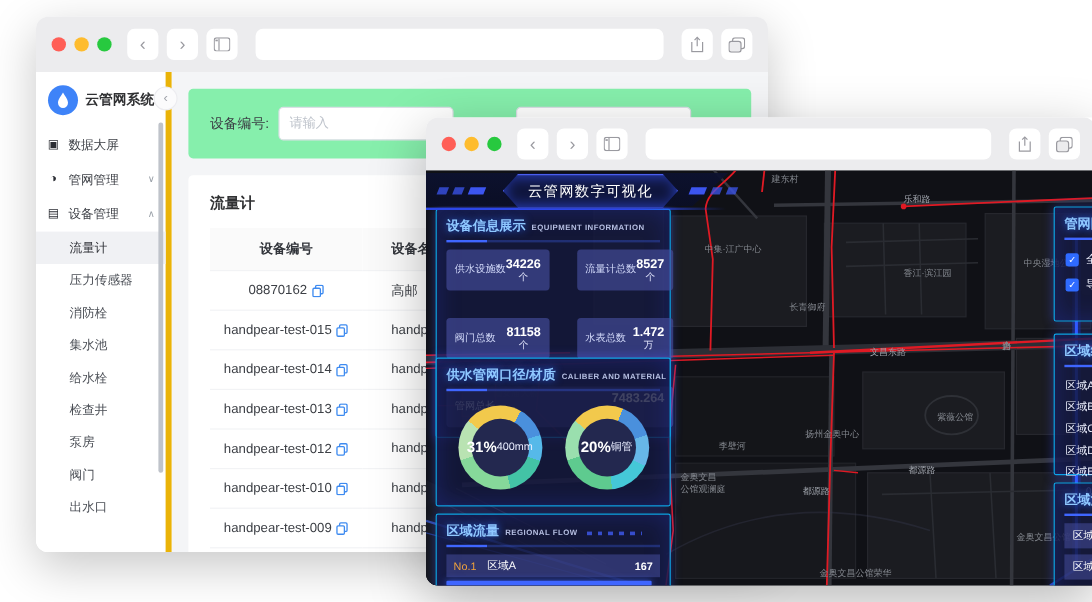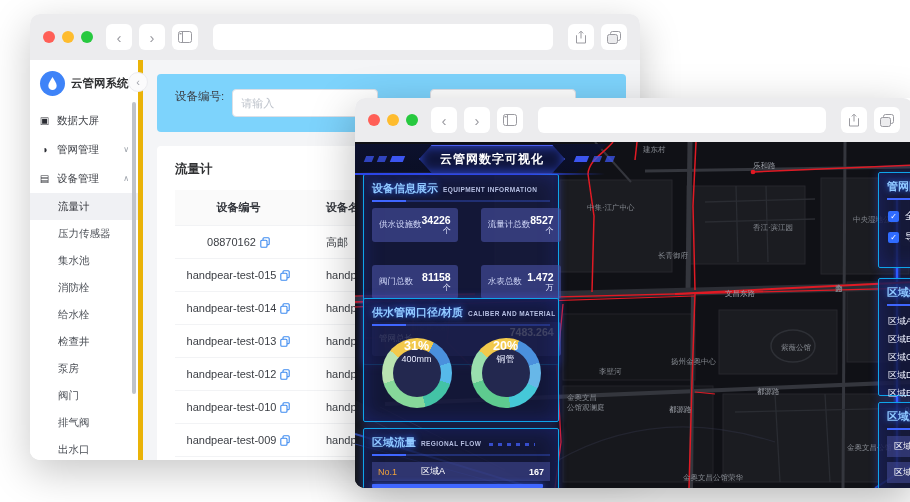--- a/index.html
+++ b/index.html
@@ -30,21 +30,21 @@
   .collapse{position:absolute;right:-10px;top:12px;width:18px;height:18px;border-radius:50%;
             background:#fbfbfc;border:1px solid #ececf0;color:#a0a3aa;font-size:11px;display:flex;
             align-items:center;justify-content:center;z-index:3}
   .mitem{display:flex;align-items:center;gap:7px;height:29px;padding:0 9px;font-size:10.5px;color:#3c3f45}
   .micon{font-size:10px;color:#2b2d33;width:11px;text-align:center}
   .chev{margin-left:auto;font-size:8px;color:#9aa0a8}
   .sitem{height:27px;display:flex;align-items:center;padding-left:28px;font-size:10.5px;color:#4b4f56}
   .sitem.on{background:#f0f1f4;color:#303238}
   .sb-scroll{position:absolute;right:2px;top:42px;width:4px;height:292px;background:#bfc3ca;border-radius:2px}
   .bmain{flex:1;background:#f4f5f7;padding:14px;overflow:hidden}
-  .filter-card{background:#7dd3fc;border-radius:4px;padding:15px 18px;display:flex;}
+  .filter-card{background:#86efac;border-radius:4px;padding:15px 18px;display:flex;align-items:center}
   .flabel{font-size:11.5px;color:#3a3d43;margin-right:8px;white-space:nowrap}
   .tinput{width:128px;height:26px;border:1px solid #dcdfe6;border-radius:4px;font-size:11px;
           color:#606266;padding:0 8px;outline:none;background:#fff}
   .tinput::placeholder{color:#bfc4cc}
   .input2{margin-left:52px;width:128px}
   .table-card{background:#fff;border-radius:4px;padding:13px 18px;margin-top:14px;height:300px}
   .sec-title{font-size:12.5px;font-weight:bold;color:#303133;margin:2px 0 12px}
   table{border-collapse:collapse;width:100%;table-layout:fixed}
   th,td{font-size:11px;color:#3d4046;height:30px;border-bottom:1px solid #f2f3f5;white-space:nowrap;overflow:hidden}
   thead th{background:#fafafa;font-weight:bold;color:#33363c;height:33px}
@@ -60,53 +60,53 @@
   .dhead{position:absolute;left:0;top:0;width:300px;height:34px;z-index:4;display:flex;align-items:center}
   .hband{position:absolute;left:0;top:2px;width:252px;height:28px;
          background:linear-gradient(180deg,#0c1130 0%,#0a0e26 100%);
          clip-path:polygon(0 0,100% 0,88% 100%,0 100%);opacity:.92}
   .hline{position:absolute;left:0;top:31px;width:250px;height:2px;
          background:linear-gradient(90deg,#2c46e8,#2c46e8 70%,rgba(44,70,232,0))}
   .hdash{width:13px;height:6px;background:#3c55f0;transform:skewX(-22deg);margin-right:5px;flex:none}
   .hdash.s{width:8px;opacity:.75}
   .badge{position:relative;margin:0 10px;padding:5px 20px;background:#0f153c;border:1px solid #4a5ef0;
          clip-path:polygon(13px 0,calc(100% - 13px) 0,100% 50%,calc(100% - 13px) 100%,13px 100%,0 50%);
-         color:#fff;font-size:12px;font-weight:bold;letter-spacing:1px;white-space:nowrap;
+         color:#fff;font-size:12px;font-weight:normal;letter-spacing:1px;white-space:nowrap;
          box-shadow:inset 0 0 12px rgba(58,88,255,.8)}
   .panel{position:absolute;background:rgba(21,25,62,.82);border:1px solid #0ea5e9;border-radius:2px;
          box-shadow:0 0 9px rgba(64,84,255,.4),inset 0 0 20px rgba(47,66,214,.28);z-index:3}
   .ptitle{display:flex;align-items:baseline;padding:6px 8px 3px;white-space:nowrap;overflow:hidden}
   .pcn{color:#8fc8ff;font-weight:bold;font-size:11px;text-shadow:0 0 7px rgba(47,107,255,.9)}
   .pen{color:#b6bfe2;font-size:6.5px;letter-spacing:.4px;margin-left:5px;font-weight:bold}
   .pdots{margin-left:8px;width:46px;height:3px;flex:none;
          background:repeating-linear-gradient(90deg,#3f5af0 0 4px,transparent 4px 9px);opacity:.8}
   .punder{height:2px;margin:1px 8px 6px;
           background:linear-gradient(90deg,#3f66ff 0 34px,rgba(63,102,255,.3) 34px 100%)}
   .p1{left:8px;top:32px;width:194px}
   .stats{display:grid;grid-template-columns:1fr 1fr;gap:23px;padding:0 8px 8px}
   .stat{background:rgba(73,81,165,.6);border-radius:3px;padding:4px 7px;display:flex;
         justify-content:space-between;align-items:center;min-height:26px}
   .stat .lb{font-size:8.5px;color:#d0d7f8;white-space:nowrap}
-  .stat .vl{display:flex;flex-direction:column;line-height:1.15;text-align:right}
+  .stat .vl{display:flex;flex-direction:column;line-height:1.15;text-align:center}
   .stat .v{font-size:10.5px;color:#fff;font-weight:bold}
   .stat .u{font-size:8px;color:#e7eaff}
   .stat.on{grid-column:1/3}
   .stat.on .vl{flex-direction:column;align-items:baseline;gap:4px}
   .p2{left:8px;top:156px;width:194px;height:122px}
   .donut-row{display:flex;justify-content:space-around;padding:6px 8px 0}
   .donut{width:70px;height:70px;border-radius:50%;position:relative}
   .donut::after{content:"";position:absolute;inset:11px;border-radius:50%;background:#23284f}
-  .dtxt{position:absolute;inset:0;display:flex;flex-direction:column;align-items:center;
-        z-index:1;line-height:1.3}
+  .dtxt{position:absolute;inset:0;display:flex;flex-direction:row;align-items:center;
+        justify-content:center;z-index:1;line-height:1.3}
   .dpct{font-size:12.5px;font-weight:bold;color:#fff}
   .dlb{font-size:9px;color:#e9edff}
   .p3{left:8px;top:286px;width:194px;height:72px}
   .fitem{margin:0 8px 4px}
   .frow{display:flex;align-items:center;background:rgba(73,81,165,.5);padding:3px 6px;font-size:9px}
-  .frank{color:#f0a23c;width:43px;flex:none}
+  .frank{color:#f0a23c;width:28px;flex:none}
   .fname{color:#fff;flex:1}
   .fval{color:#fff;font-weight:bold}
   .fbar{height:4px;background:#3f66ff;margin-top:3px;width:96%;border-radius:1px;
         box-shadow:0 0 6px rgba(63,102,255,.9)}
   .rp1{left:523px;top:30px;width:150px;height:94px}
   .cbrow{display:flex;align-items:center;gap:6px;padding:4px 9px;font-size:9.5px;color:#f0f3ff}
   .cbox{width:11px;height:11px;background:#2f6bff;border-radius:2px;color:#fff;font-size:8px;
         display:flex;align-items:center;justify-content:center;flex:none}
   .rp2{left:523px;top:136px;width:150px;height:116px}
   .lgrow{display:flex;align-items:center;gap:6px;padding:2px 9px;font-size:9px;color:#eef1ff;height:14px}
@@ -183,46 +183,43 @@
 
           <div class="sitem on">
             <span>流量计</span>
           </div>
 
           <div class="sitem">
             <span>压力传感器</span>
           </div>
 
           <div class="sitem">
+            <span>消防栓</span>
+          </div>
+
+          <div class="sitem">
             <span>集水池</span>
           </div>
 
           <div class="sitem">
-            <span>消防栓</span>
-          </div>
-
-          <div class="sitem">
             <span>给水栓</span>
           </div>
 
           <div class="sitem">
             <span>检查井</span>
           </div>
 
           <div class="sitem">
             <span>泵房</span>
           </div>
 
           <div class="sitem">
             <span>阀门</span>
           </div>
 
-          <div class="sitem">
-            <span>排气阀</span>
-          </div>
 
           <div class="sitem">
             <span>出水口</span>
           </div>
 
         </div>
       <div class="sb-scroll"></div>
     </aside>
     <main class="bmain">
       <div class="filter-card">

